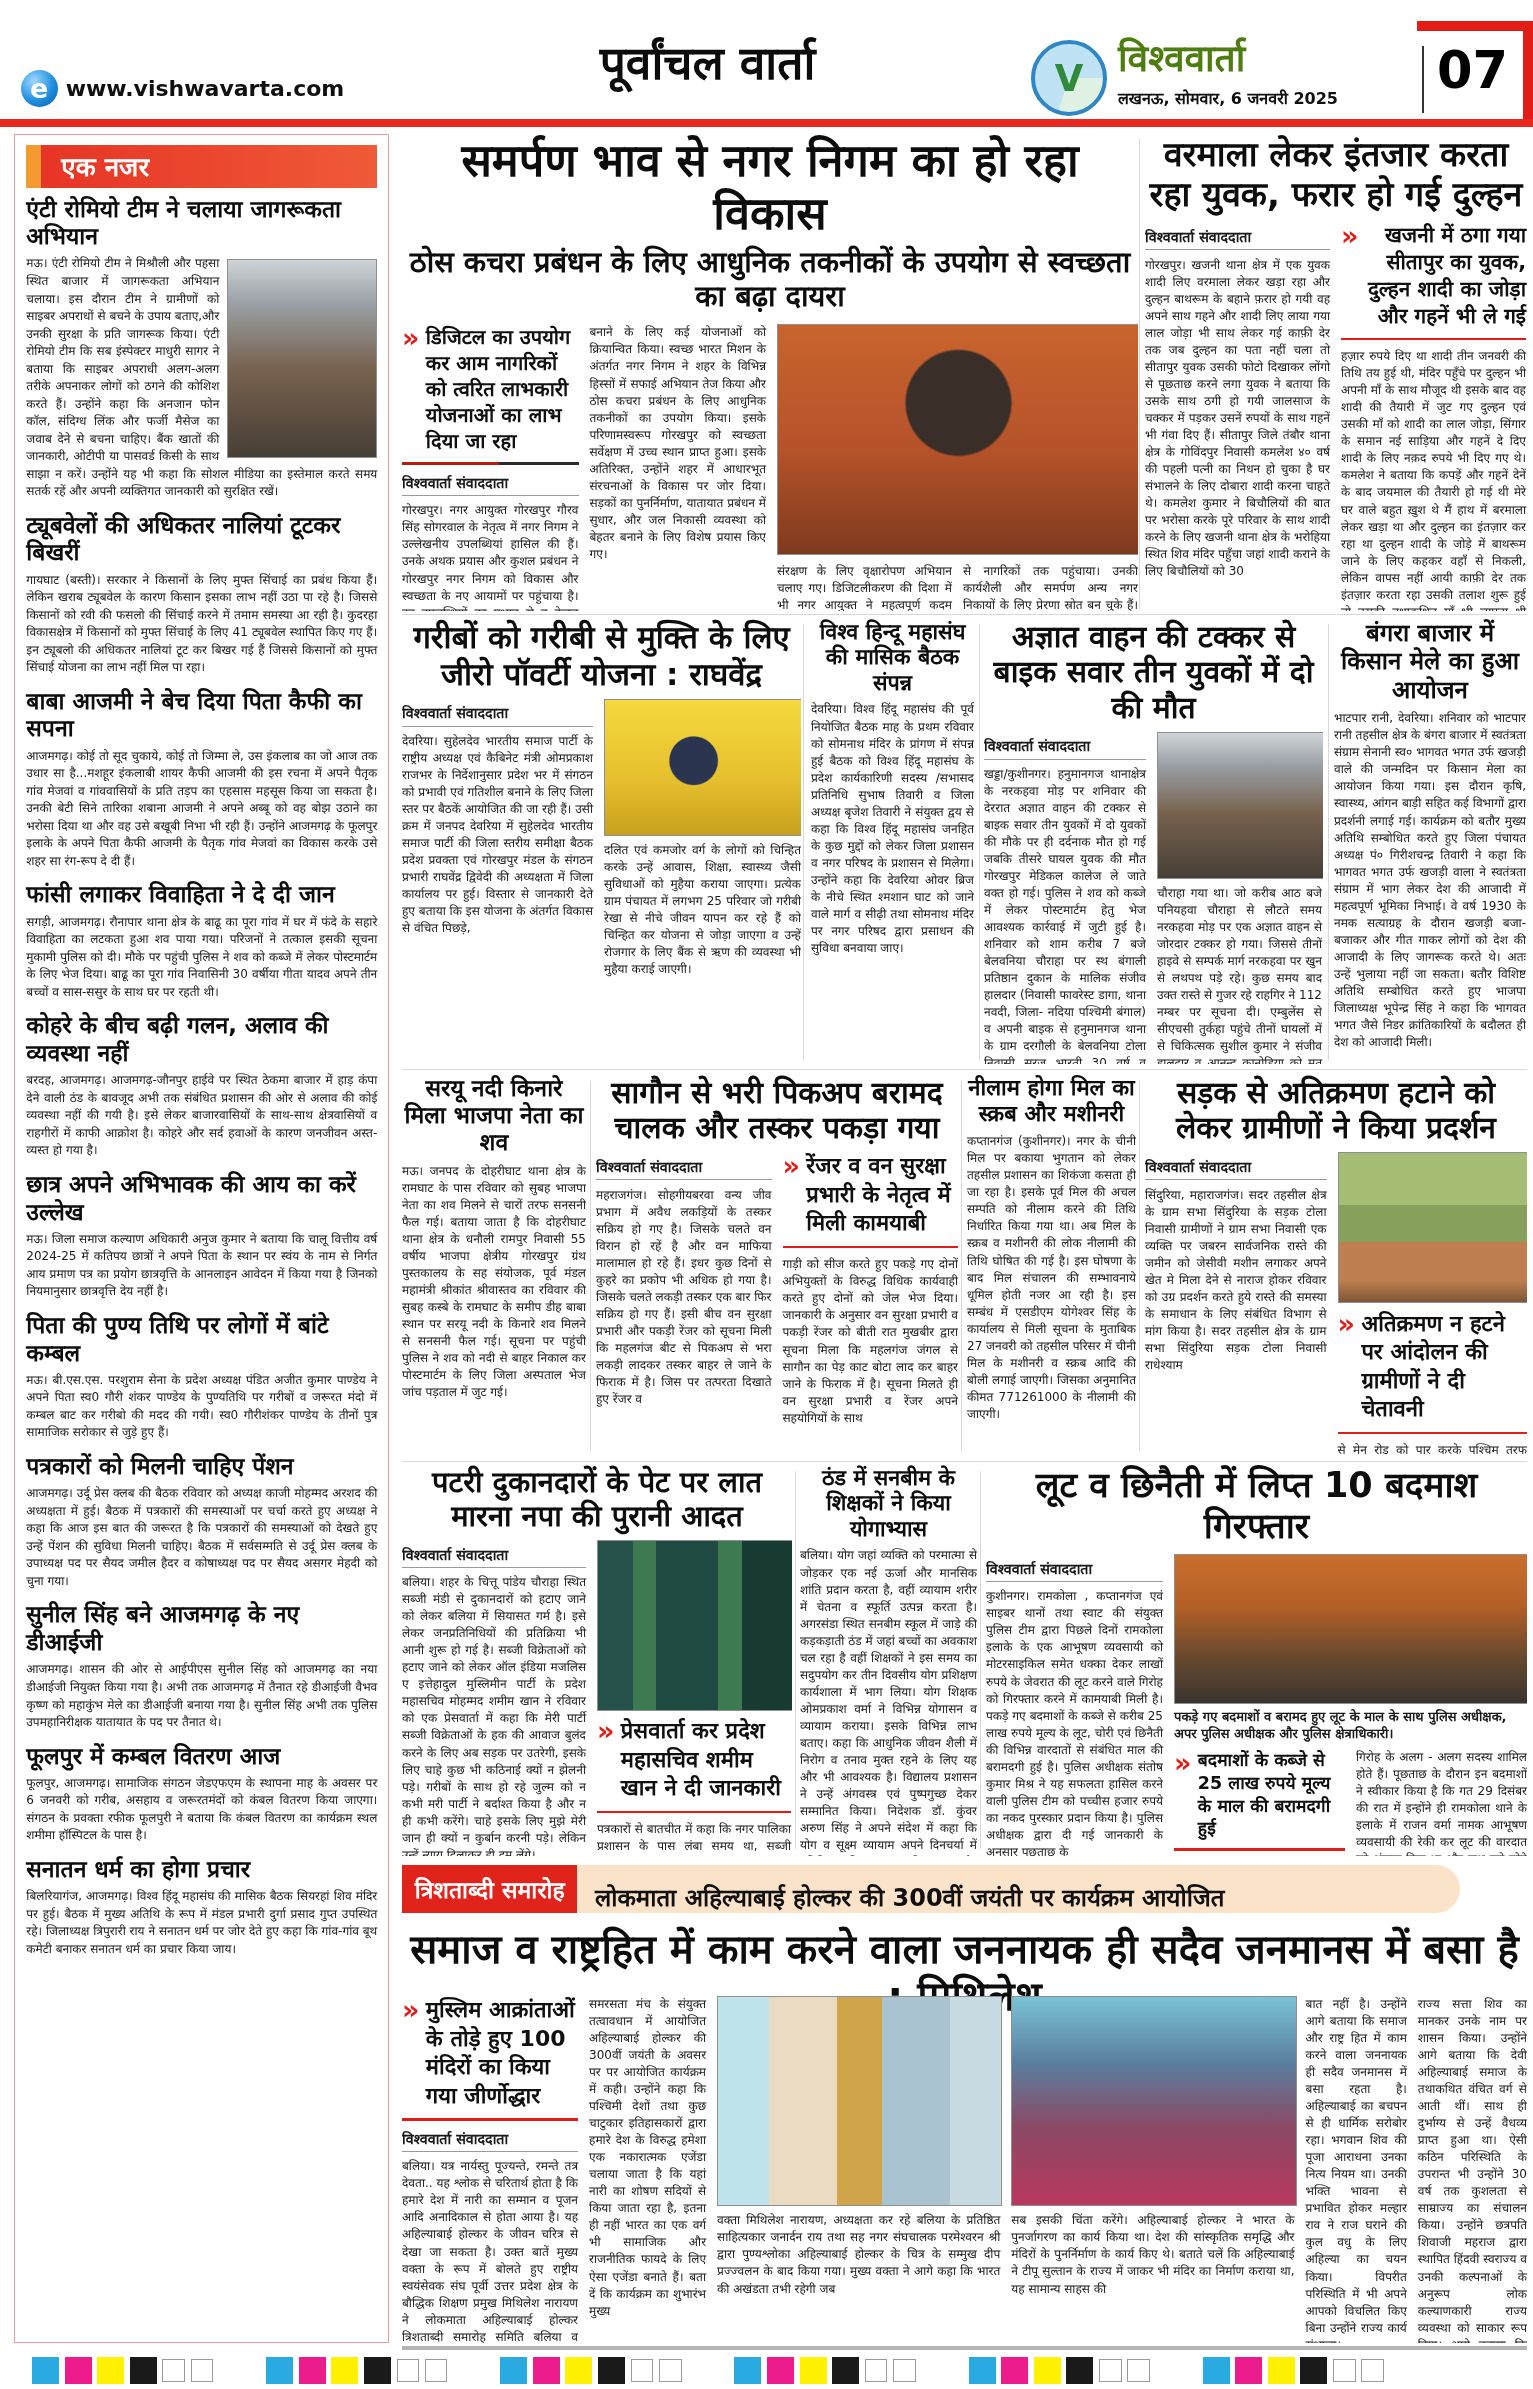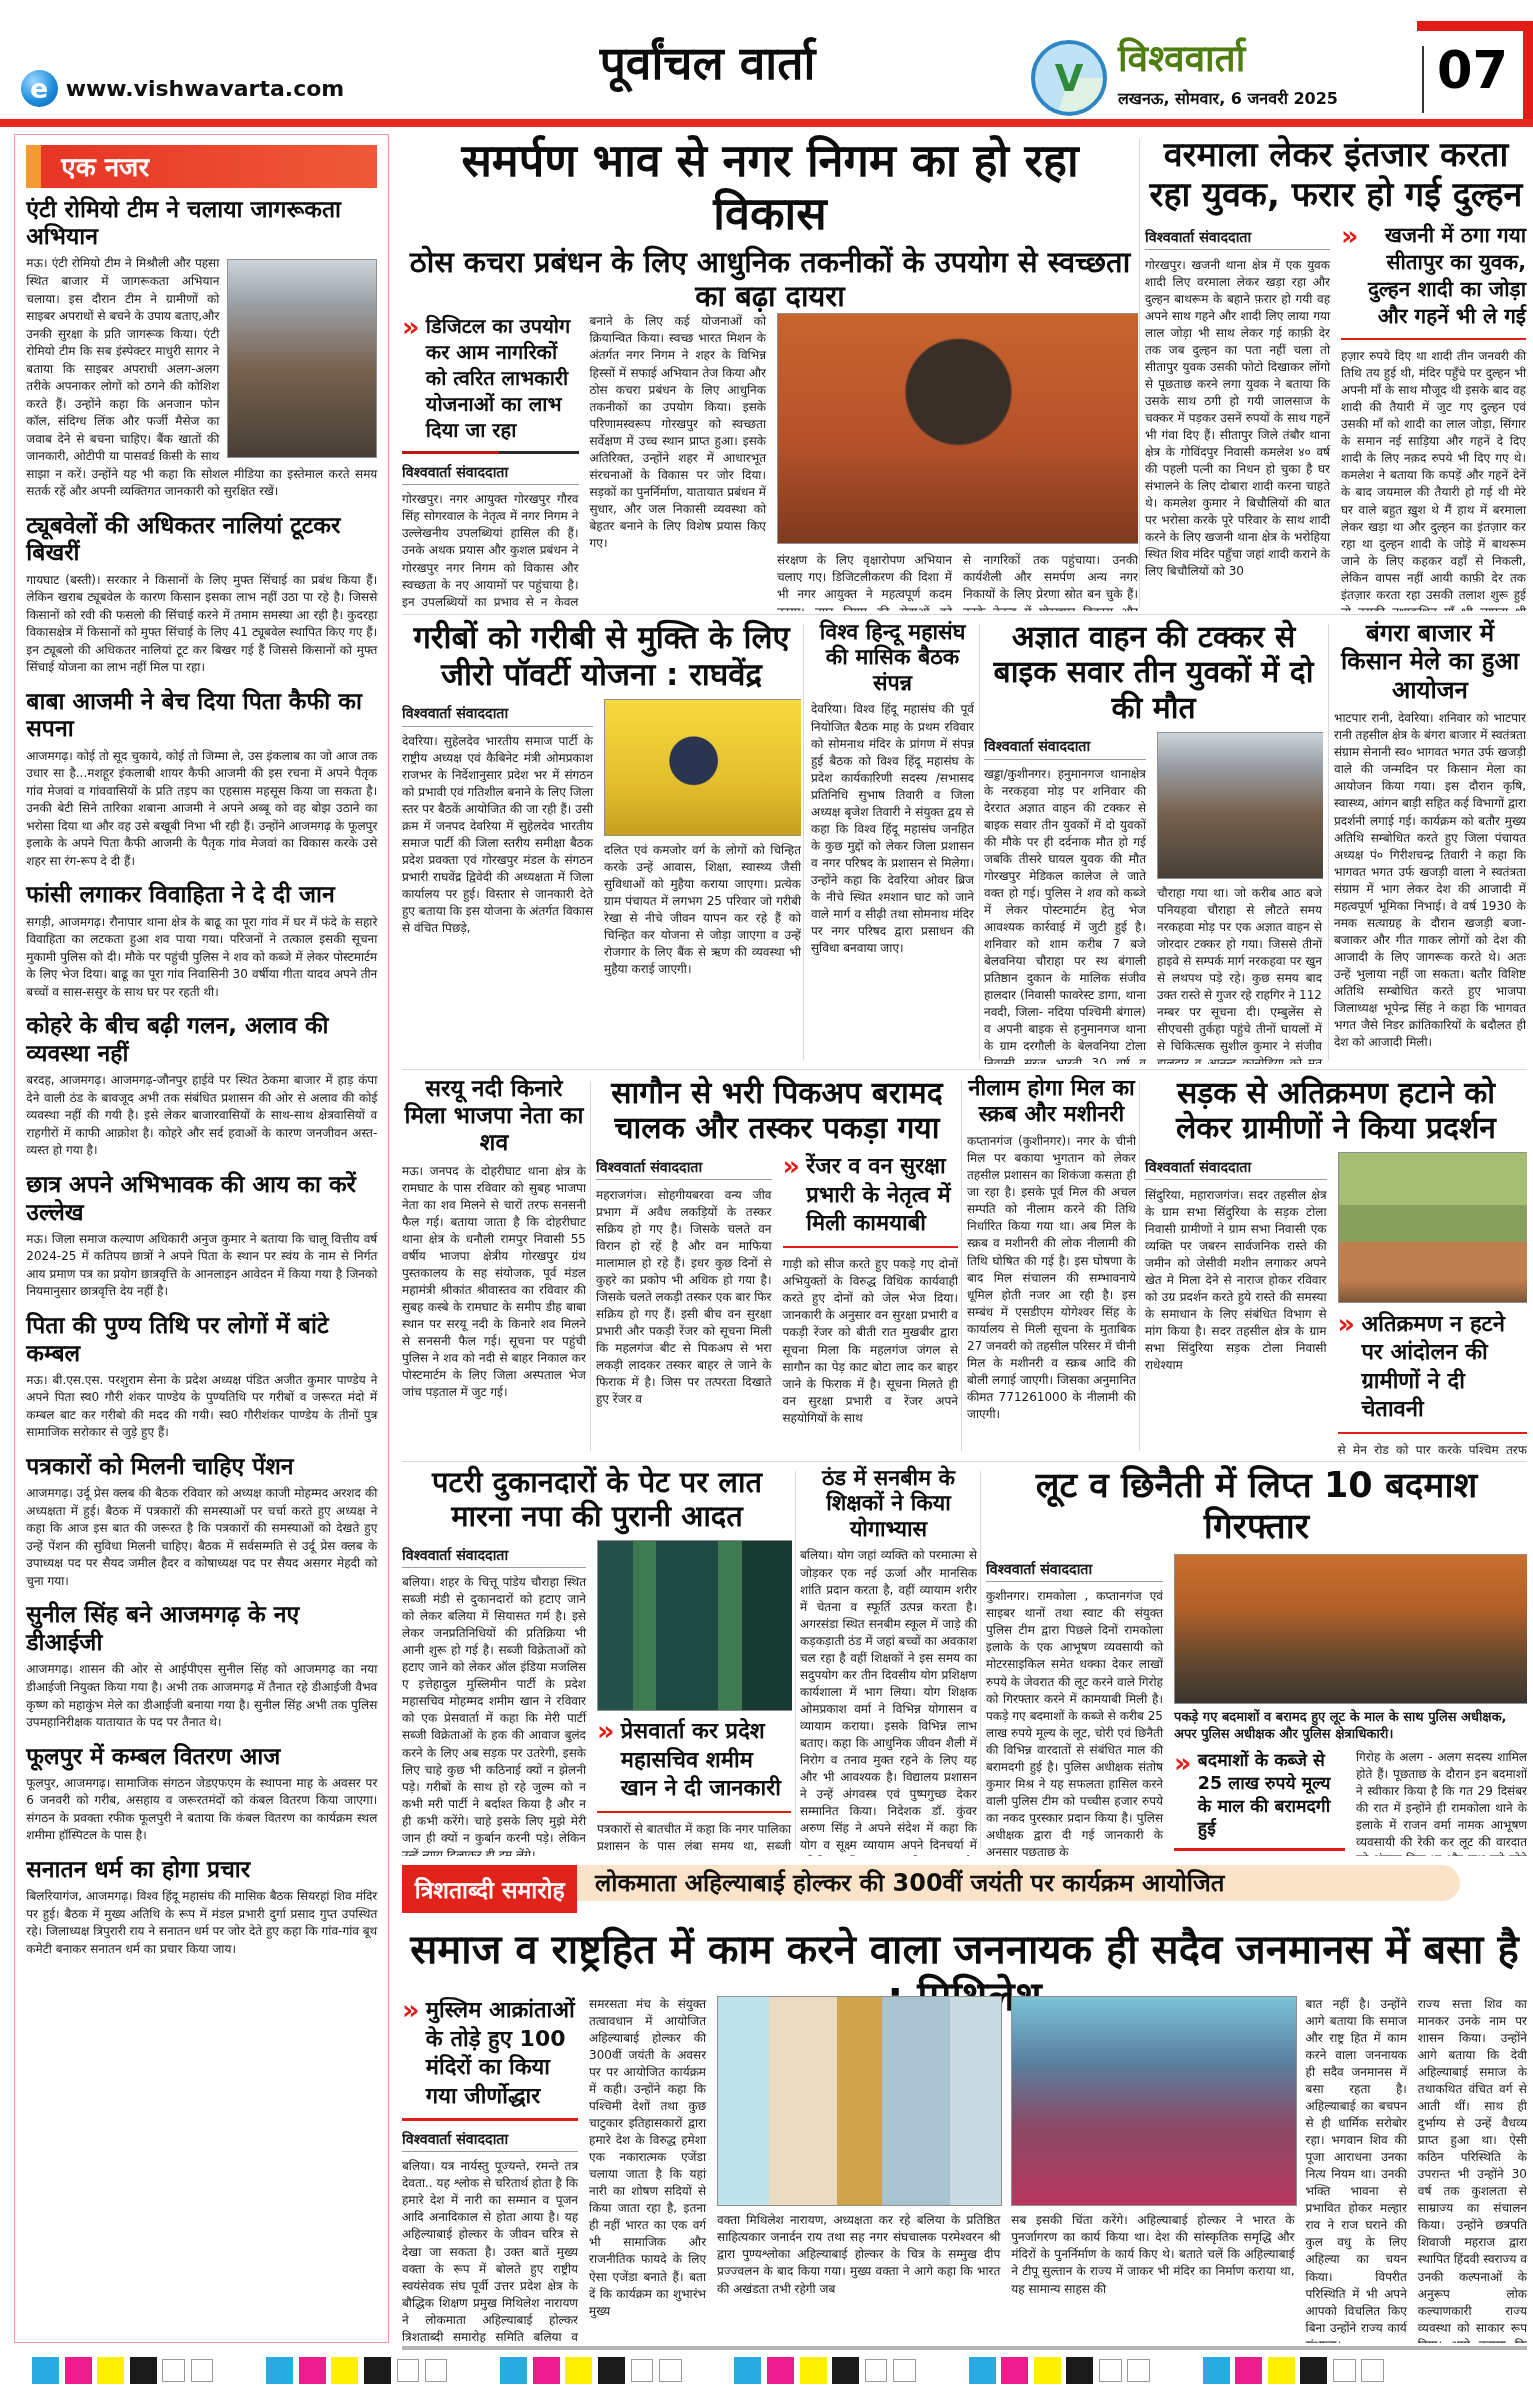--- a/index.html
+++ b/index.html
@@ -48,22 +48,22 @@
   .onelook{position:absolute;left:14.3px;top:134px;width:375px;height:2209px;border:1.6px solid #f09b9b;background:#fff;
            padding:9.5px 11px;box-sizing:border-box;overflow:hidden;}
   .ol-bar{display:flex;align-items:center;height:43px;background:linear-gradient(90deg,#e63325,#ef5a38);margin-bottom:8px;}
   .ol-bar-sq{width:14.3px;height:43px;background:#f59a31;}
   .ol-title{color:#fff;font-size:26px;font-weight:800;padding-left:20.7px;}
   .ol-art{margin-bottom:11px;}
   .ol-hl{font-size:23px;font-weight:800;line-height:1.2;margin:4.8px 0;color:#0d0d0d;}
   .ol-body{font-size:12px;line-height:1.46;text-align:justify;}
   .ol-photo{float:right;width:148px;height:197px;margin:3.2px 0 4.8px 8px;}
   
-  .strip{position:absolute;left:402px;top:1865px;width:1058px;height:36px;background:#fae3c8;border-radius:0 24px 24px 0;
-         display:flex;align-items:flex-start;}
+  .strip{position:absolute;left:402px;top:1865px;width:1058px;height:48px;background:#fae3c8;border-radius:0 24px 24px 0;
+         display:flex;align-items:flex-end;}
   .strip-label{background:#e0241b;color:#fff;font-size:23px;font-weight:800;padding:8px 12.7px;}
   .strip-text{font-size:24px;font-weight:800;color:#111;margin-left:17.5px;}
   .caption{font-size:13px;font-weight:bold;line-height:1.3;margin-top:5px;}
   
   .marks{position:absolute;left:32px;top:2357px;width:1352px;display:flex;justify-content:space-between;}
   .mgroup{display:flex;gap:5.6px;align-items:center;}
   .sq{width:27px;height:27px;}
   .sq-c{background:#29abe2;} .sq-m{background:#ec1c8d;} .sq-y{background:#fff100;} .sq-k{background:#1a1a1a;}
   .sq-o{width:20.7px;height:20.7px;border:1.6px solid #9a9a9a;background:#fff;}
   .grayrule{position:absolute;left:402px;top:2346px;width:1125px;height:4px;background:#b5b5b5;}
@@ -139,21 +139,21 @@
     </div>
     <div class="ol-art">
       <div class="ol-hl">सनातन धर्म का होगा प्रचार</div>
       <div class="ol-body">बिलरियागंज, आजमगढ़। विश्व हिंदू महासंघ की मासिक बैठक सियरहां शिव मंदिर पर हुई। बैठक में मुख्य अतिथि के रूप में मंडल प्रभारी दुर्गा प्रसाद गुप्त उपस्थित रहे। जिलाध्यक्ष त्रिपुरारी राय ने सनातन धर्म पर जोर देते हुए कहा कि गांव-गांव बूथ कमेटी बनाकर सनातन धर्म का प्रचार किया जाय।</div>
     </div>
   </div>
 
   <div class="abs" style="left:402px;top:134px;width:736px;height:477px;">
     <div class="hl" style="font-size:45px;">समर्पण भाव से नगर निगम का हो रहा विकास</div>
     <div class="hl" style="font-size:29px;font-weight:700;margin-top:4.8px;">ठोस कचरा प्रबंधन के लिए आधुनिक तकनीकों के उपयोग से स्वच्छता का बढ़ा दायरा</div>
-    <div class="cols" style="height:350px;justify-content:center;">
+    <div class="cols" style="margin-top:11px;height:350px;justify-content:center;">
       <div style="width:180px;">
         <div class="pq">
           <span class="pq-ch"></span>
           <span class="pq-t" style="font-size:20px;">डिजिटल का उपयोग कर आम नागरिकों को त्वरित लाभकारी योजनाओं का लाभ दिया जा रहा</span>
         </div>
         <div class="pq-rule"></div>
         <div class="byline">विश्ववार्ता संवाददाता</div>
         <div class="body">गोरखपुर। नगर आयुक्त गोरखपुर गौरव सिंह सोगरवाल के नेतृत्व में नगर निगम ने उल्लेखनीय उपलब्धियां हासिल की हैं। उनके अथक प्रयास और कुशल प्रबंधन ने गोरखपुर नगर निगम को विकास और स्वच्छता के नए आयामों पर पहुंचाया है। इन उपलब्धियों का प्रभाव से न केवल शहर की छवि में निखार आया है, बल्कि नागरिकों के जीवन में भी काफी सकारात्मक बदलाव आया है। यहां बता दें कि गौरव सिंह सोगरवाल ने गोरखपुर को स्वच्छ और हरित शहर</div>
       </div>
       <div class="body" style="width:180px;">बनाने के लिए कई योजनाओं को क्रियान्वित किया। स्वच्छ भारत मिशन के अंतर्गत नगर निगम ने शहर के विभिन्न हिस्सों में सफाई अभियान तेज किया और ठोस कचरा प्रबंधन के लिए आधुनिक तकनीकों का उपयोग किया। इसके परिणामस्वरूप गोरखपुर को स्वच्छता सर्वेक्षण में उच्च स्थान प्राप्त हुआ। इसके अतिरिक्त, उन्होंने शहर में आधारभूत संरचनाओं के विकास पर जोर दिया। सड़कों का पुनर्निर्माण, यातायात प्रबंधन में सुधार, और जल निकासी व्यवस्था को बेहतर बनाने के लिए विशेष प्रयास किए गए।</div>

